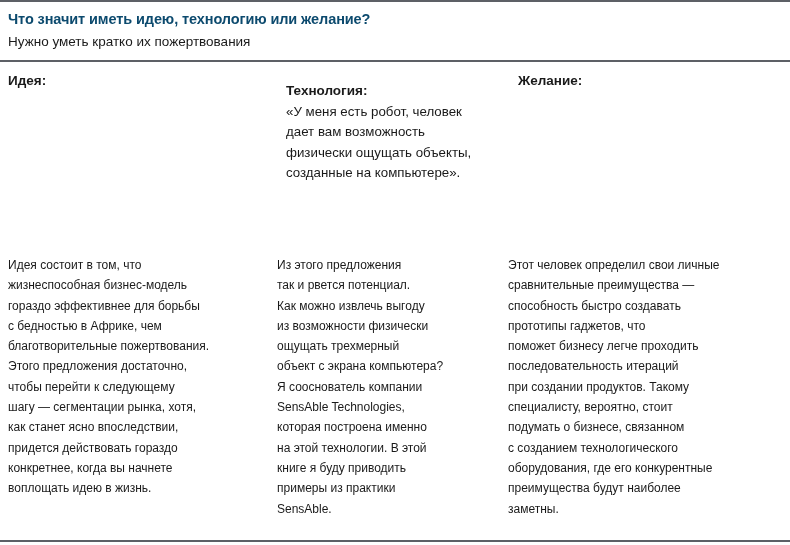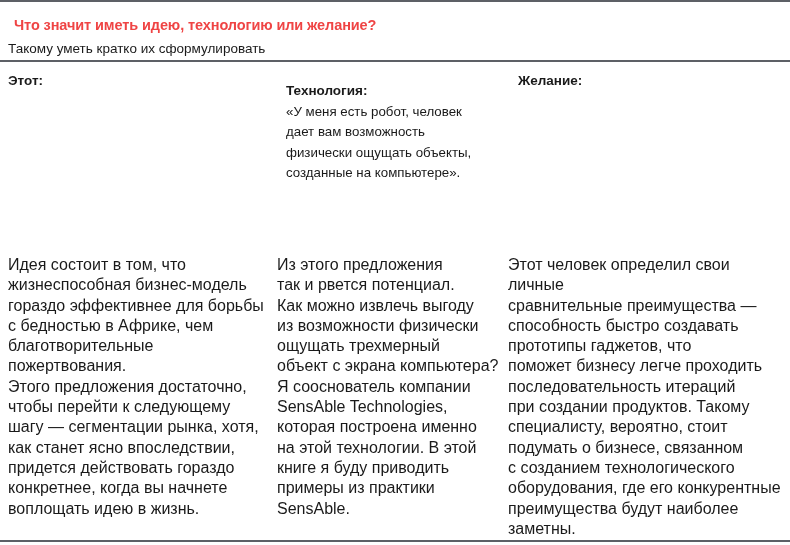--- a/index.html
+++ b/index.html
@@ -22,22 +22,22 @@
     border-top: 2px solid #5d6066;
   }
   .header {
     padding: 9px 10px 0 8px;
   }
   .title {
     font-size: 14.5px;
     font-weight: bold;
     line-height: 17px;
     letter-spacing: -0.1px;
-    color: #ef4444;
-    margin: 6px;
+    color: #0c4a6e;
+    margin: 0;
     white-space: nowrap;
   }
   .subtitle {
     font-size: 13.5px;
     font-weight: normal;
     line-height: 17px;
     color: #1a1a1a;
     margin: 5px 0 0 0;
     white-space: nowrap;
   }
@@ -81,50 +81,50 @@
     color: #1a1a1a;
   }
   .quote {
     font-size: 13.3px;
     line-height: 20.3px;
     margin: 0;
     color: #1a1a1a;
     white-space: pre-line;
   }
   .body-para {
-    font-size: 16px;
+    font-size: 12px;
     line-height: 20.3px;
     margin: 0;
     color: #1a1a1a;
     white-space: pre-line;
   }
   .body-slot {
     position: absolute;
     top: 253px;
   }
   .slot-1 { left: 8px;   width: 262px; }
   .slot-2 { left: 277px; width: 226px; }
   .slot-3 { left: 508px; width: 278px; }
 </style>
 </head>
 <body>
 
 <div class="page">
 
   <div class="header">
     <h1 class="title">Что значит иметь идею, технологию или желание?</h1>
-    <p class="subtitle">Такому уметь кратко их сформулировать</p>
+    <p class="subtitle">Нужно уметь кратко их пожертвования</p>
   </div>
 
   <div class="header-rule"></div>
 
   <div class="columns">
 
     <div class="col col-1">
-      <div class="col-heading">Этот:</div>
+      <div class="col-heading">Идея:</div>
     </div>
 
     <div class="col col-2">
       <div class="col-heading">Технология:</div>
       <p class="quote">«У меня есть робот, человек
 дает вам возможность
 физически ощущать объекты,
 созданные на компьютере».</p>
     </div>
 

